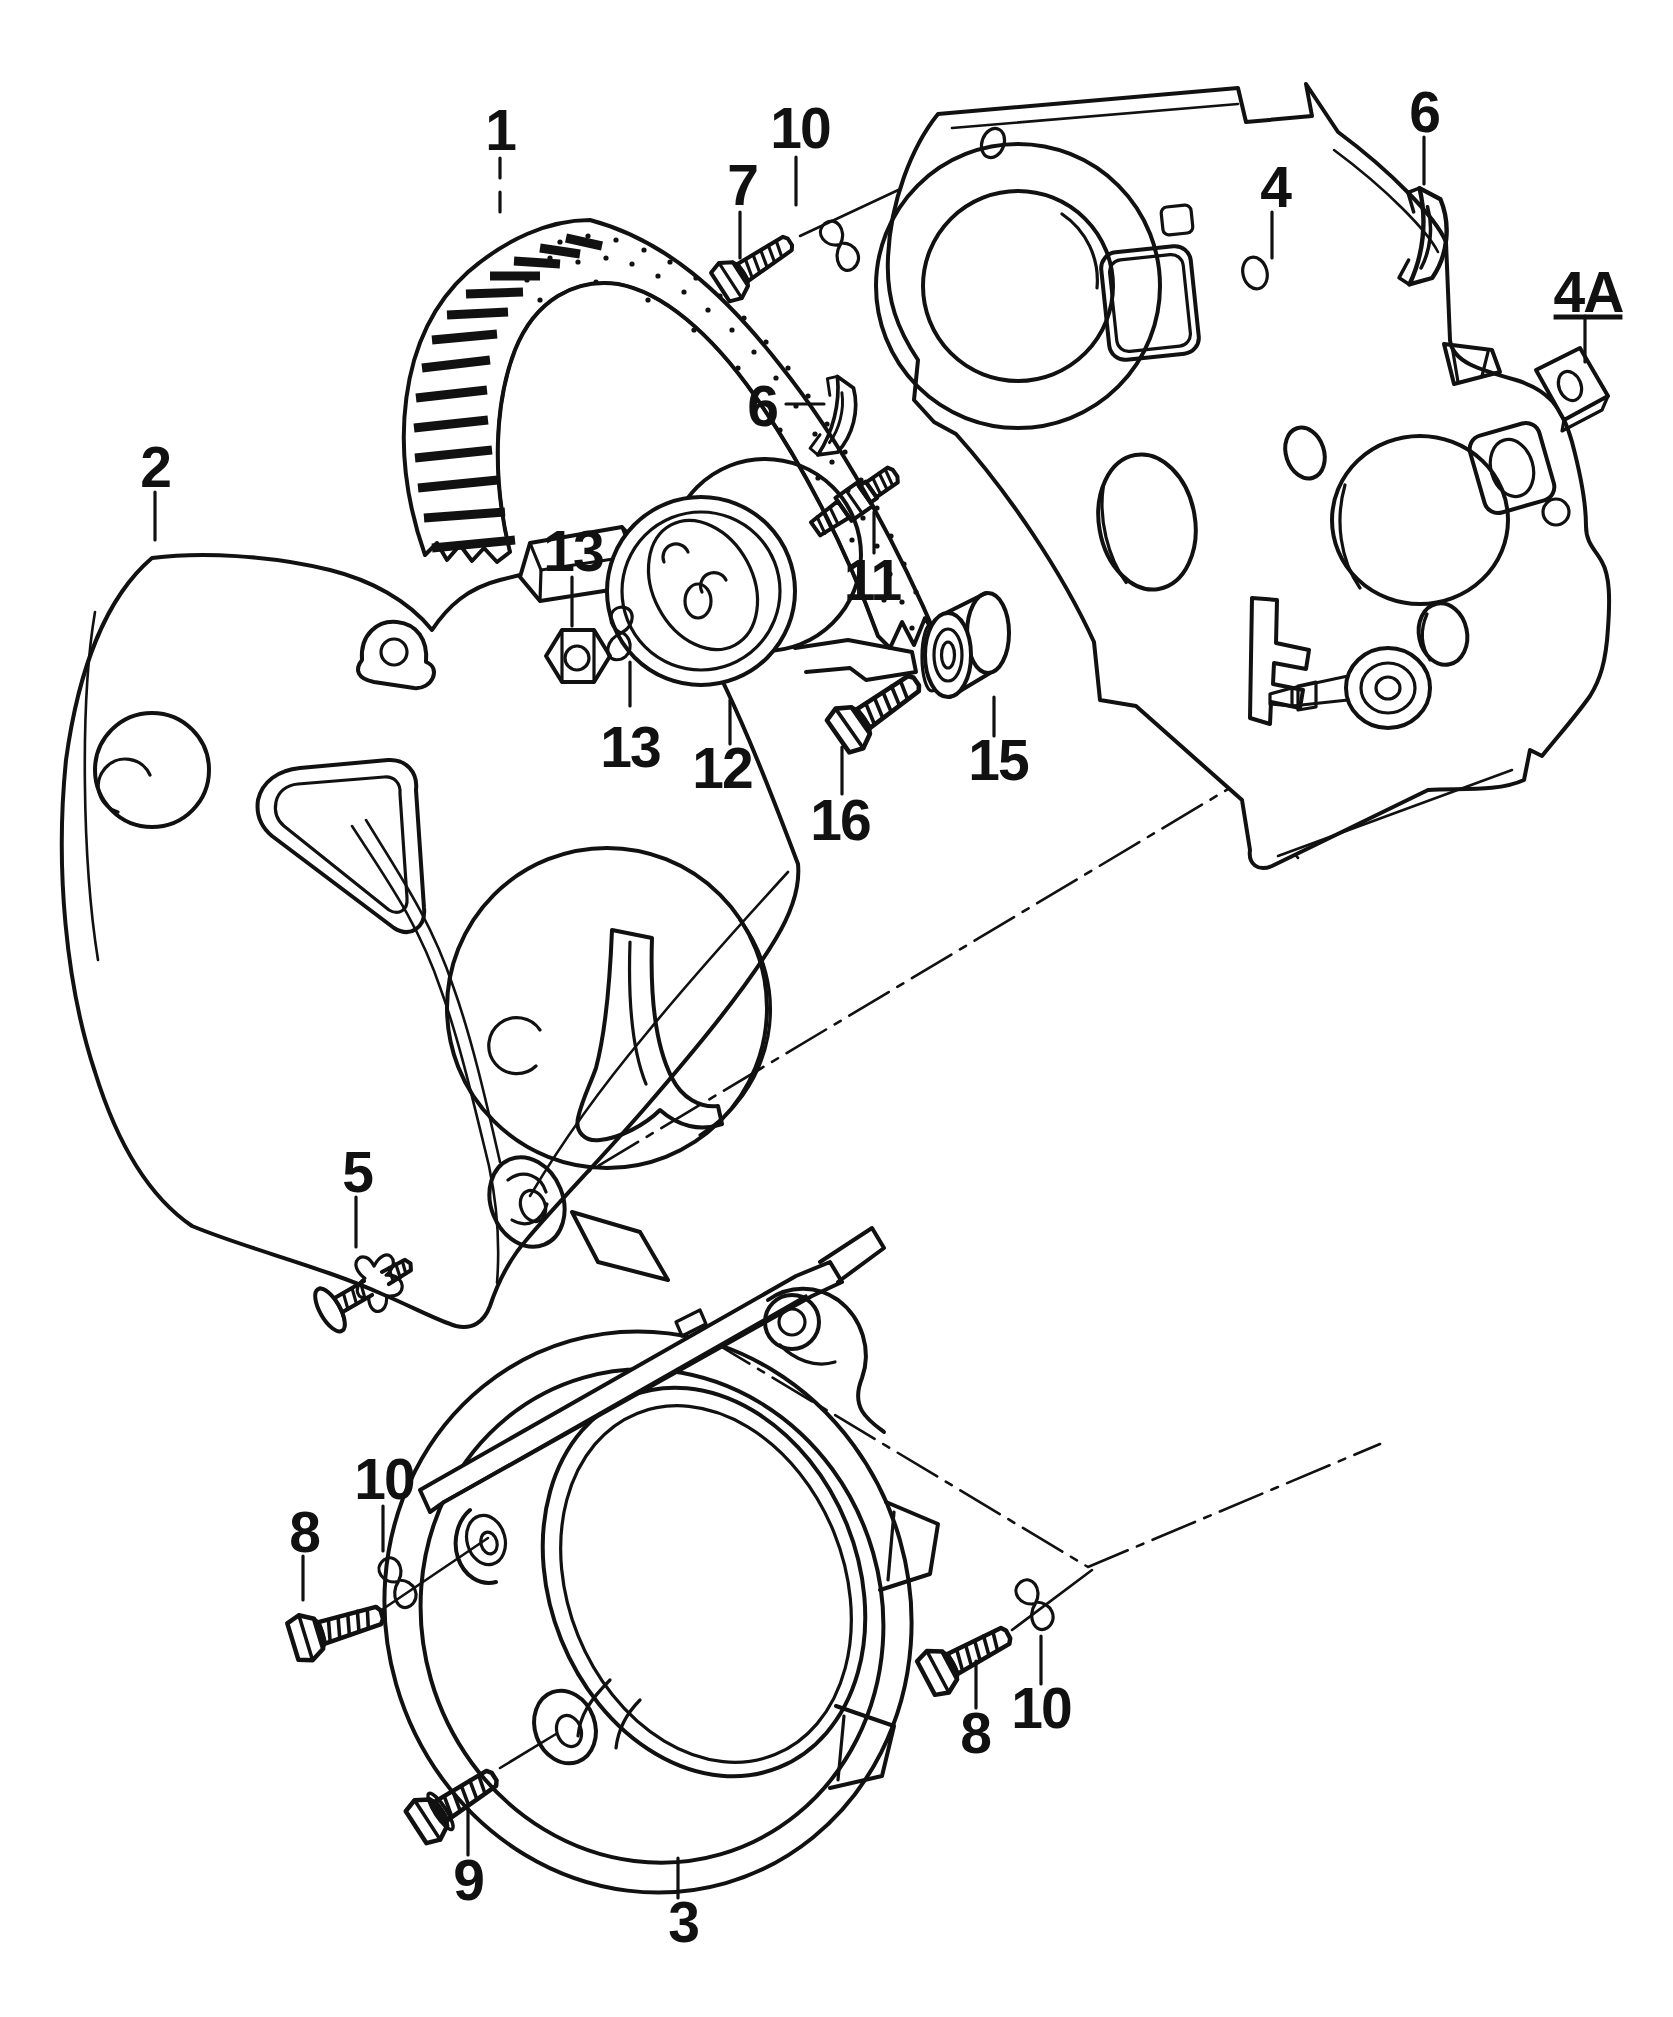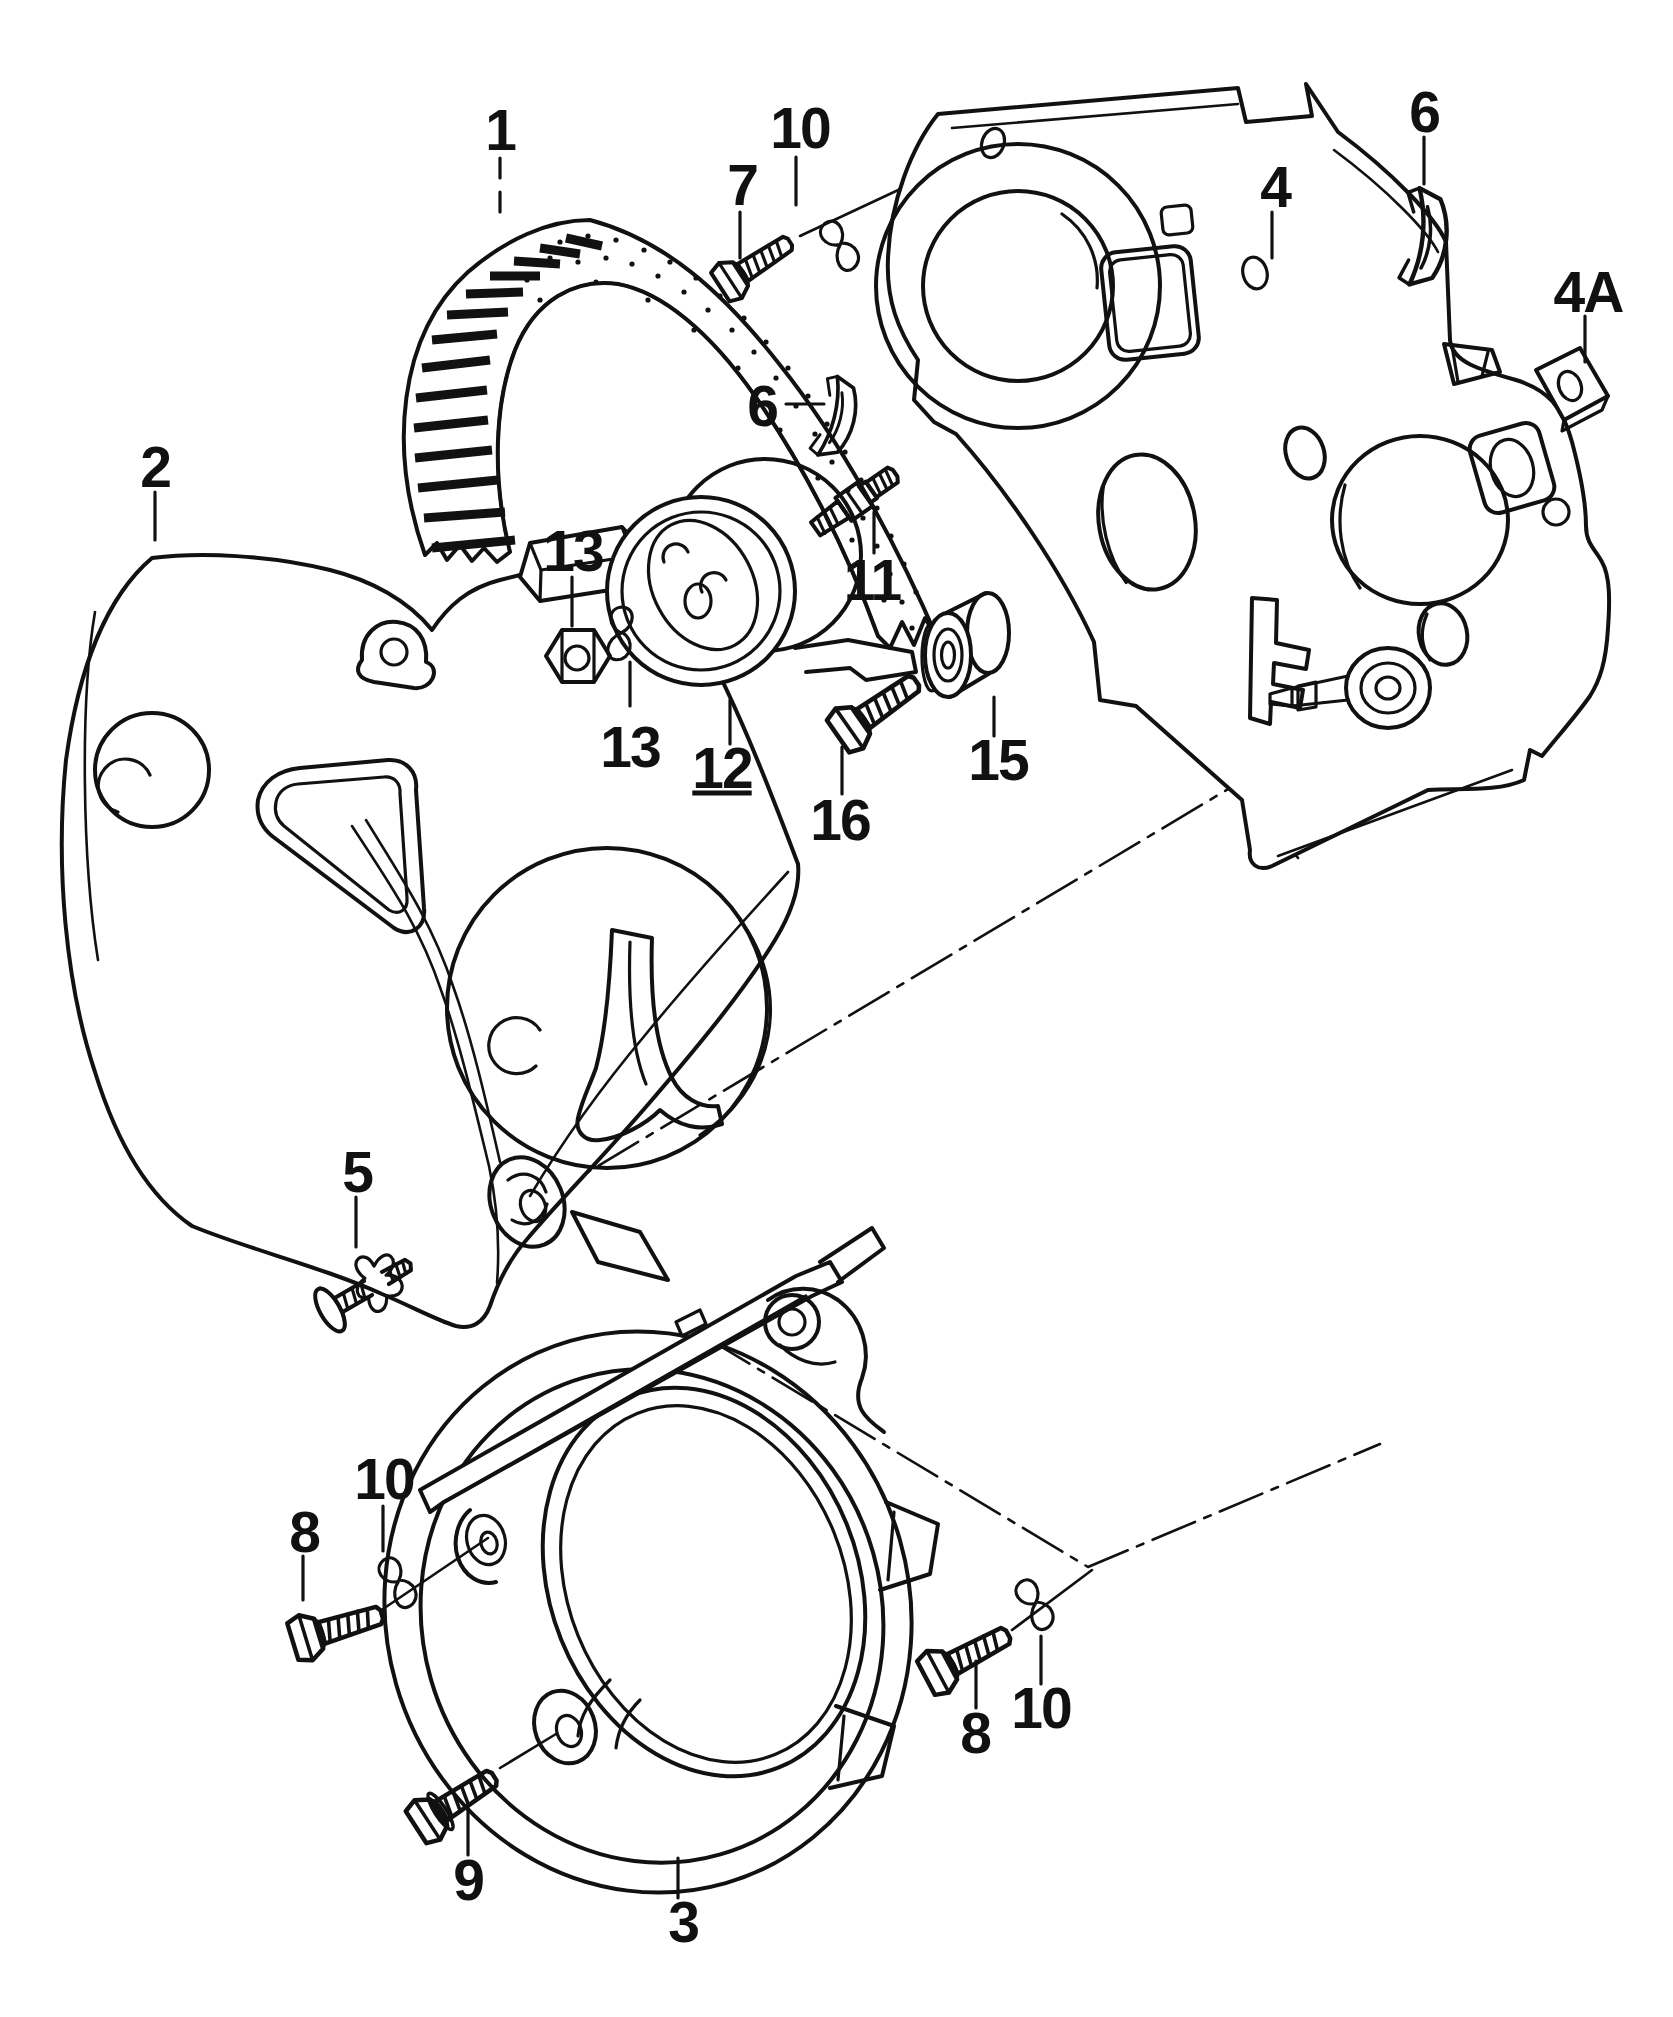--- a/index.html
+++ b/index.html
@@ -412,32 +412,32 @@
     <line class="ln w3" x1="994" y1="697" x2="994" y2="736"></line>
     <line class="ln w3" x1="842" y1="747" x2="842" y2="794"></line>
   </g>
 </svg>
 
 <div>
   <div class="callout" style="left:500px;top:130px;">1</div>
   <div class="callout" style="left:155px;top:467px;">2</div>
   <div class="callout" style="left:683px;top:1922px;">3</div>
   <div class="callout" style="left:1275px;top:187px;">4</div>
-  <div class="callout" style="left:1588px;top:292px;">4A</div>
+  <div class="callout" style="left:1588px;top:292px;text-decoration:underline;">4A</div>
   <div class="callout" style="left:357px;top:1172px;">5</div>
   <div class="callout" style="left:1424px;top:112px;">6</div>
   <div class="callout" style="left:762px;top:406px;">6</div>
   <div class="callout" style="left:742px;top:185px;">7</div>
   <div class="callout" style="left:304px;top:1532px;">8</div>
   <div class="callout" style="left:975px;top:1733px;">8</div>
   <div class="callout" style="left:468px;top:1880px;">9</div>
   <div class="callout" style="left:800px;top:128px;">10</div>
   <div class="callout" style="left:384px;top:1479px;">10</div>
   <div class="callout" style="left:1041px;top:1708px;">10</div>
   <div class="callout" style="left:872px;top:580px;text-align:center;">11</div>
-  <div class="callout" style="left:722px;top:768px;text-decoration:underline;">12</div>
+  <div class="callout" style="left:722px;top:768px;">12</div>
   <div class="callout" style="left:630px;top:737px;margin-top:10px;">13</div>
   <div class="callout" style="left:573px;top:551px;">13</div>
   <div class="callout" style="left:998px;top:760px;">15</div>
   <div class="callout" style="left:840px;top:820px;">16</div>
 </div>
 
 </div>
 
 </body></html>

